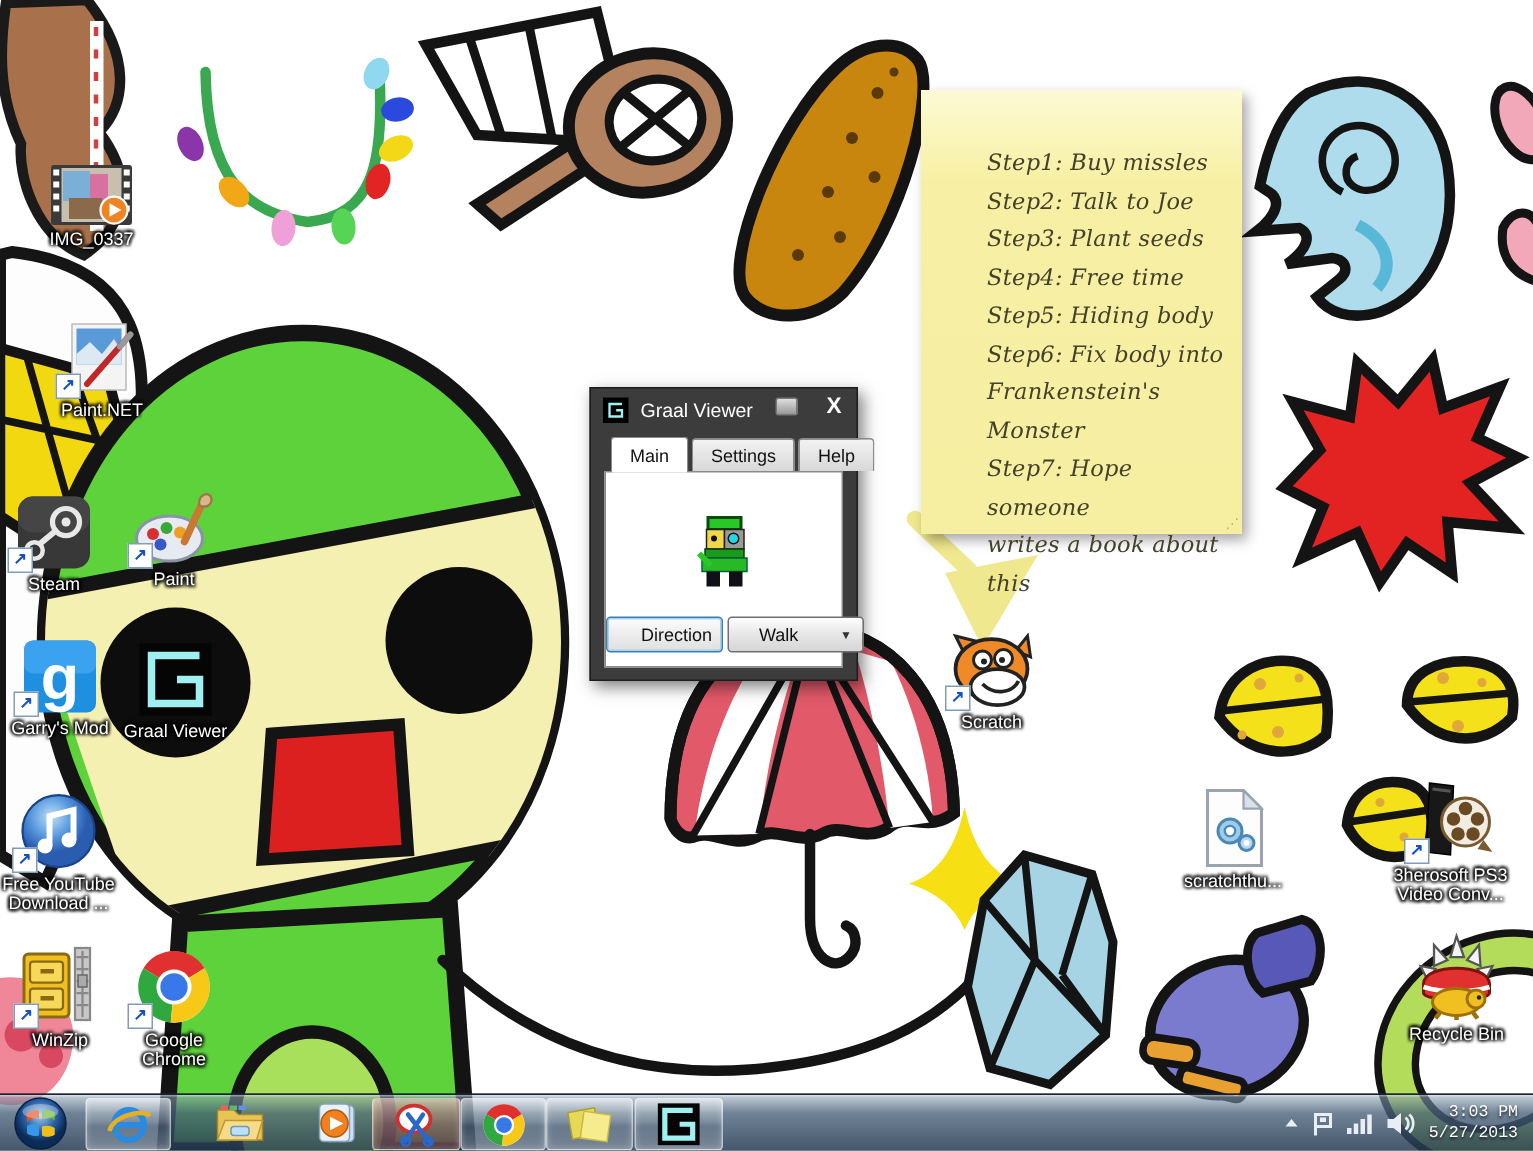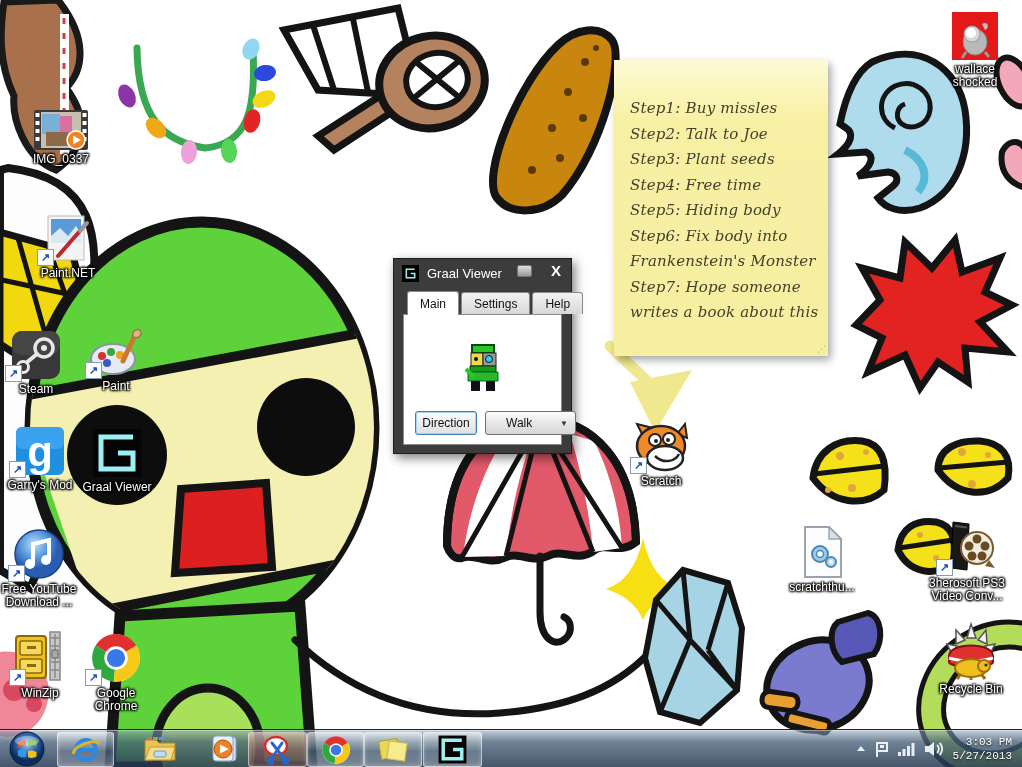--- a/index.html
+++ b/index.html
@@ -13,42 +13,42 @@
   .dicon .lbl{margin-top:3px;font-size:12px;line-height:13px;color:#fff;
       text-shadow:1px 1px 2px #000,-1px -1px 2px #000,1px -1px 2px #000,-1px 1px 2px #000,0 0 3px #000;}
   .sc{position:absolute;left:8px;bottom:-2px;width:15px;height:15px;background:#fff;
       border:1px solid #7f9db9;display:flex;align-items:center;justify-content:center;
       font-size:11px;color:#1650c8;font-weight:bold;line-height:1;}
   
   #sticky{position:absolute;left:614px;top:60px;width:214px;height:296px;
       background:linear-gradient(180deg,#fcfad6 0,#fbf7c2 22px,#f7f0a4 60px,#f6efa2 100%);
       box-shadow:3px 4px 8px rgba(0,0,0,.35);}
   #sticky .txt{padding:36px 0 0 16px;font-family:"DejaVu Serif",serif;font-style:italic;
-      font-size:15px;line-height:25.5px;color:#44412a;letter-spacing:.2px;}
+      font-size:15px;line-height:25.5px;color:#44412a;letter-spacing:.2px;margin-left:28px;}
   #sticky .grip{position:absolute;right:3px;bottom:3px;width:8px;height:8px;color:#b8b070;
       font-size:9px;line-height:8px;}
   
   #gwin{position:absolute;left:393px;top:258px;width:177px;height:194px;background:#3c3c3c;
       border:1px solid #1d1d1d;box-shadow:3px 4px 10px rgba(0,0,0,.5);}
   #gwin .tbar{position:absolute;left:0;top:0;right:0;height:28px;display:flex;align-items:center;}
   #gwin .glogo{width:17px;height:17px;margin-left:8px;background:#000;display:flex;align-items:center;justify-content:center;}
   #gwin .title{margin-left:8px;color:#fff;font-size:13px;}
   #gwin .minb{position:absolute;right:38px;top:5px;width:18px;height:14px;display:flex;align-items:center;justify-content:center;}
   #gwin .minb i{display:block;width:13px;height:10px;background:linear-gradient(#ddd,#999);border-radius:2px;border:1px solid #777;}
   #gwin .clsb{position:absolute;right:10px;top:3px;color:#fff;font-size:15px;font-weight:bold;font-family:"Liberation Sans",sans-serif;}
   .tabs{position:absolute;left:13px;top:33px;display:flex;}
   .tab{height:21px;padding:0 12px;font-size:12px;color:#111;background:linear-gradient(#f2f2f2,#d8d8d8);
       border:1px solid #8a8a8a;border-bottom:none;border-radius:3px 3px 0 0;margin-right:2px;
       display:flex;align-items:center;}
   .tab.active{background:#fff;height:23px;position:relative;top:-1px;z-index:3;}
   #gwin .panel{position:absolute;left:9px;top:55px;width:157px;height:129px;background:#fff;border:1px solid #8a8a8a;}
   #gwin .sprite{position:absolute;left:60px;top:26px;}
   .gbtn{position:absolute;bottom:9px;height:22px;font-size:12px;color:#111;display:flex;align-items:center;justify-content:center;}
-  #dirbtn{left:11px;width:60px;background:linear-gradient(#fdfdfd,#eee 45%,#e0e0e0);
-      border:1px solid #3c7fb1;border-radius:3px;box-shadow:0 0 0 1px #a8d2ef inset;}
+  #dirbtn{left:0;width:60px;background:linear-gradient(#fdfdfd,#eee 45%,#e0e0e0);
+      border:1px solid #3c7fb1;border-radius:3px;box-shadow:0 0 0 1px #a8d2ef inset;padding-left:16px;}
   #walkdd{left:81px;width:62px;background:linear-gradient(#fefefe,#e8e8e8 45%,#d6d6d6);
       border:1px solid #707070;border-radius:3px;justify-content:space-between;padding:0 7px 0 20px;}
   #walkdd .arr{font-size:8px;color:#333;}
   
   #taskbar{position:absolute;left:0;top:729px;width:1022px;height:38px;
       background:linear-gradient(180deg,rgba(150,170,190,.55),rgba(70,95,120,.78) 32%,rgba(35,55,80,.85));
       border-top:1px solid rgba(20,30,45,.9);box-shadow:inset 0 1px 0 rgba(255,255,255,.35);}
   .tbtn{position:absolute;top:2px;height:33px;display:flex;align-items:center;justify-content:center;}
   .tbtn.framed{border:1px solid rgba(255,255,255,.55);border-radius:3px;
       background:linear-gradient(180deg,rgba(255,255,255,.5),rgba(255,255,255,.16) 45%,rgba(255,255,255,.06) 55%,rgba(255,255,255,.28));
@@ -319,33 +319,20 @@
         <path d="M12,12 L2.6,6.2 A11,11 0 0 0 11,22.9 Z" fill="#30a840"></path>
         <path d="M12,12 L11,22.9 A11,11 0 0 0 21.4,6.2 Z" fill="#f8c818"></path>
         <circle cx="12" cy="12" r="5.4" fill="#fff"></circle>
         <circle cx="12" cy="12" r="4.2" fill="#3878e8"></circle>
       </svg>
       <span class="sc">↗</span>
     </div>
     <div class="lbl">Google Chrome</div>
   </div>
 
-  <div class="dicon" style="left:936px;top:8px;">
-    <div class="art">
-      <svg width="46" height="48" viewBox="0 0 46 48">
-        <rect x="0" y="0" width="46" height="48" fill="#e41818"></rect>
-        <ellipse cx="23" cy="30" rx="12" ry="13" fill="#b8b8b8" stroke="#888"></ellipse>
-        <circle cx="20" cy="22" r="8" fill="#d8d8d8" stroke="#999"></circle>
-        <circle cx="19" cy="21" r="5" fill="#fff"></circle>
-        <path d="M30,12 C36,8 38,16 33,18 Z" fill="#c0c0c0"></path>
-        <path d="M14,40 L10,46 M33,40 L37,45" stroke="#999" stroke-width="3"></path>
-      </svg>
-    </div>
-    <div class="lbl">wallace shocked</div>
-  </div>
 
   <div class="dicon" style="left:622px;top:420px;">
     <div class="art">
       <svg width="56" height="50" viewBox="0 0 56 50">
         <path d="M10,14 L4,2 L20,6 Z" fill="#f08a28" stroke="#222" stroke-width="2"></path>
         <path d="M44,12 L52,2 L54,16 Z" fill="#f08a28" stroke="#222" stroke-width="2"></path>
         <ellipse cx="28" cy="24" rx="24" ry="20" fill="#f08a28" stroke="#222" stroke-width="2.5"></ellipse>
         <ellipse cx="32" cy="36" rx="18" ry="12" fill="#fff" stroke="#222" stroke-width="2.5"></ellipse>
         <circle cx="22" cy="18" r="6" fill="#fff" stroke="#222" stroke-width="2"></circle>
         <circle cx="36" cy="17" r="6" fill="#fff" stroke="#222" stroke-width="2"></circle>

